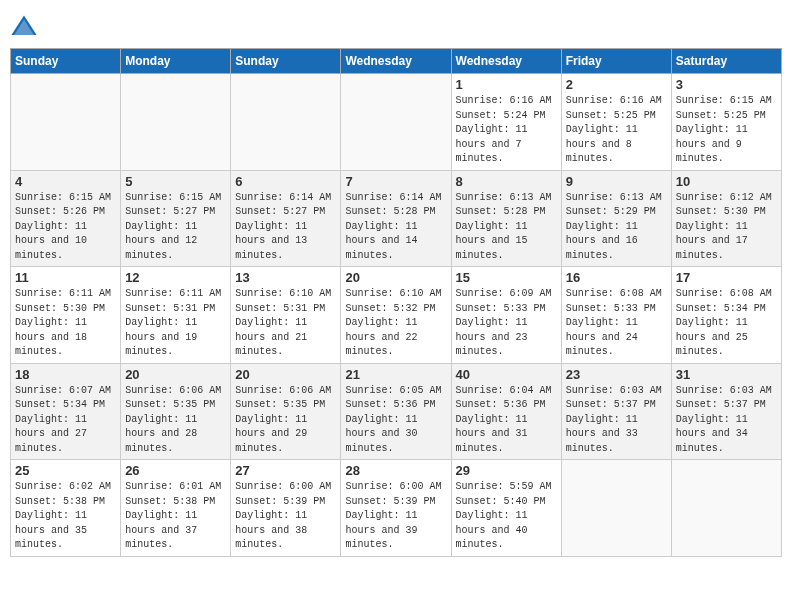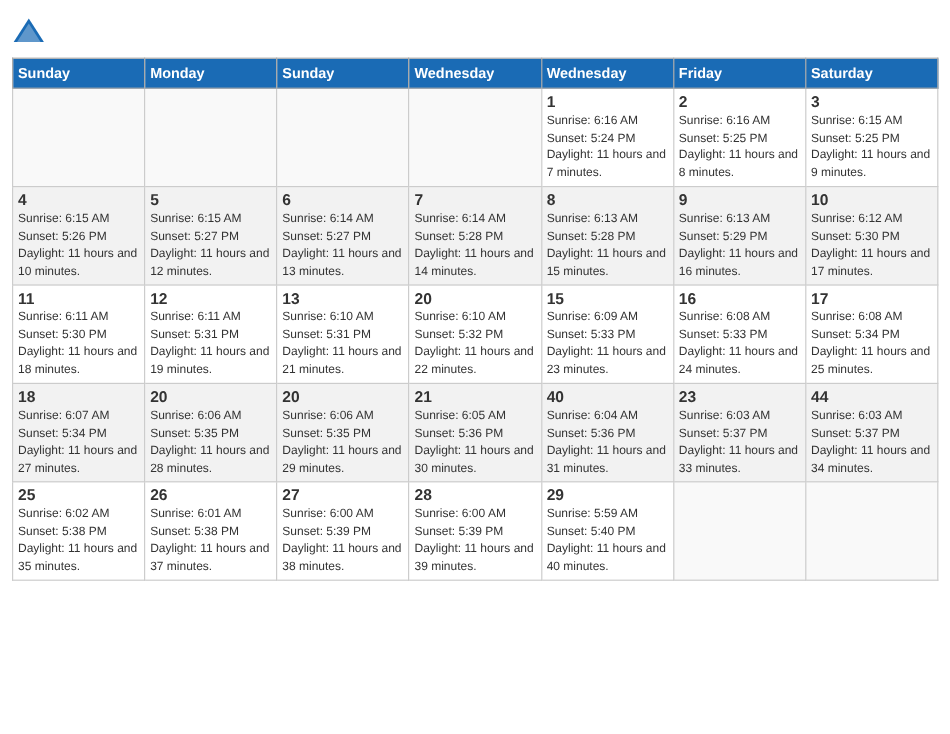--- a/index.html
+++ b/index.html
@@ -83,20 +83,21 @@
       font-size: 13px;
       font-weight: bold;
       color: #333;
       display: block;
       margin-bottom: 2px;
     }
     .sun-info {
       color: #333;
       font-size: 10px;
       line-height: 1.45;
+      font-family: Liberation Mono, monospace;
     }
     tr:nth-child(even) td {
       background-color: #f2f2f2;
     }
     tr:nth-child(odd) td {
       background-color: #fff;
     }
     td.empty {
       background: #f9f9f9 !important;
     }
@@ -231,21 +232,21 @@
         </td>
         <td>
           <span class="day-num">40</span>
           <div class="sun-info">Sunrise: 6:04 AM<br>Sunset: 5:36 PM<br>Daylight: 11 hours and 31 minutes.</div>
         </td>
         <td>
           <span class="day-num">23</span>
           <div class="sun-info">Sunrise: 6:03 AM<br>Sunset: 5:37 PM<br>Daylight: 11 hours and 33 minutes.</div>
         </td>
         <td>
-          <span class="day-num">44</span>
+          <span class="day-num">31</span>
           <div class="sun-info">Sunrise: 6:03 AM<br>Sunset: 5:37 PM<br>Daylight: 11 hours and 34 minutes.</div>
         </td>
       </tr>
       <tr>
         <td>
           <span class="day-num">25</span>
           <div class="sun-info">Sunrise: 6:02 AM<br>Sunset: 5:38 PM<br>Daylight: 11 hours and 35 minutes.</div>
         </td>
         <td>
           <span class="day-num">26</span>

